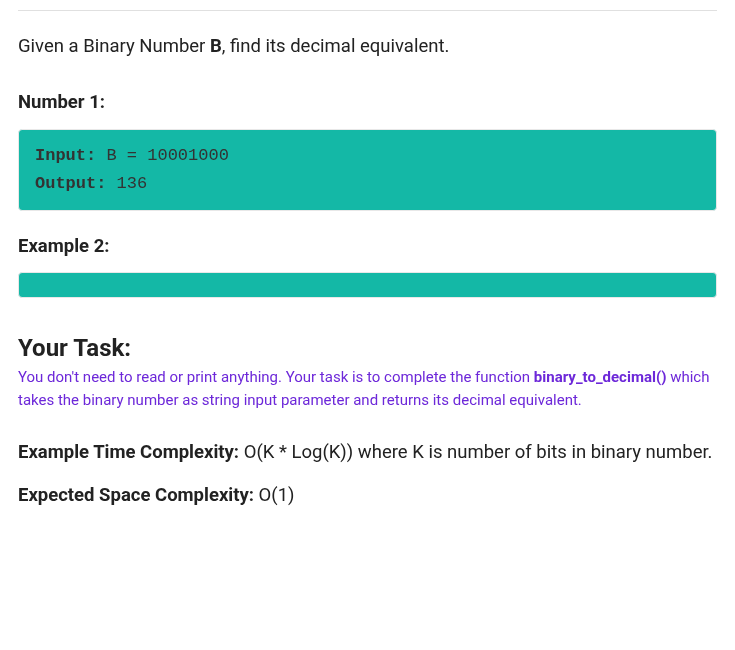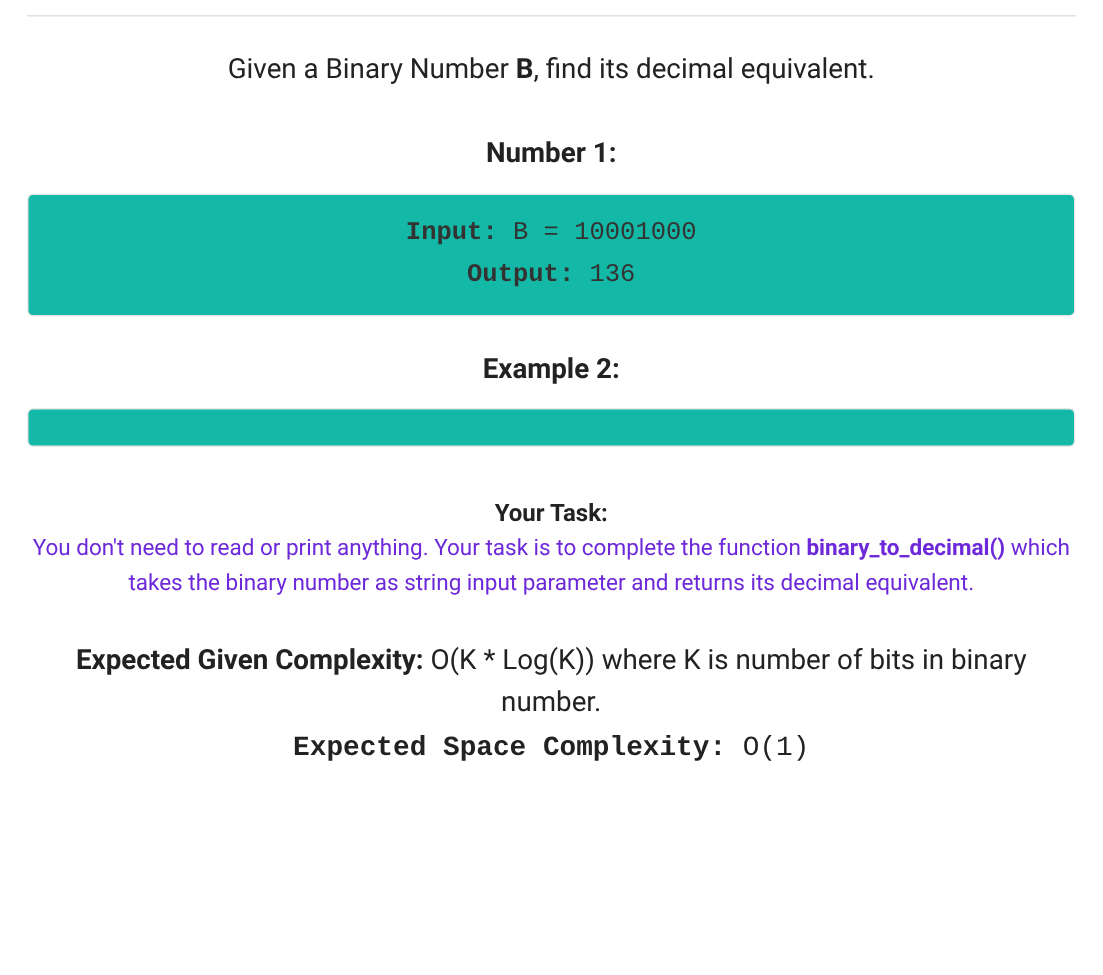--- a/index.html
+++ b/index.html
@@ -14,21 +14,20 @@
       width: 735px;
       height: 650px;
       overflow: hidden;
       padding: 10px 18px 0 18px;
       font-size: 18px;
       line-height: 1.5;
     }
     .top-border {
       border-top: 1px solid #e0e0e0;
       padding-top: 22px;
-      text-align: center;
     }
     .intro {
       font-size: 18.5px;
       color: #222;
       margin-bottom: 28px;
       font-weight: 400;
     }
     .intro strong {
       font-weight: 700;
     }
@@ -50,43 +49,42 @@
       color: #333;
     }
     .code-block .label {
       font-weight: 700;
     }
     .section {
       margin-top: 32px;
     }
     .task-heading {
       font-weight: 700;
-      font-size: 16px;
+      font-size: 24px;
       color: #222;
     }
     .task-text {
       font-size: 15px;
       color: #6d28d9;
       line-height: 1.5;
     }
     .task-text strong {
       font-weight: 700;
     }
     .complexity-block {
       margin-top: 28px;
       font-size: 18.5px;
       color: #222;
       line-height: 1.5;
     }
     .complexity-block .label {
       font-weight: 700;
     }
     .cutoff {
-      margin-top: 2px;
-      font-family: Liberation Mono, monospace;
+      margin-top: 15px;
     }
   </style>
 </head>
 <body>
 
 <div class="top-border">
 
   <p class="intro">
     <span>Given a Binary Number </span><strong>B</strong><span>, find its decimal equivalent.</span>
   </p>
@@ -109,20 +107,20 @@
 
   <div class="section">
     <p class="task-heading">Your Task:</p>
     <p class="task-text">
       <span>You don't need to read or print anything. Your task is to complete the function </span><strong>binary_to_decimal()</strong><span> which takes the binary number as string input parameter and returns its decimal equivalent.</span>
     </p>
   </div>
 
   <div class="complexity-block">
     <div>
-      <span class="label">Expected Given Complexity:</span><span> O(K * Log(K)) where K is number of bits in binary number.</span>
+      <span class="label">Example Time Complexity:</span><span> O(K * Log(K)) where K is number of bits in binary number.</span>
     </div>
     <div class="cutoff">
       <span class="label">Expected Space Complexity:</span><span> O(1)</span>
     </div>
   </div>
 
 </div>
 
 </body></html>

